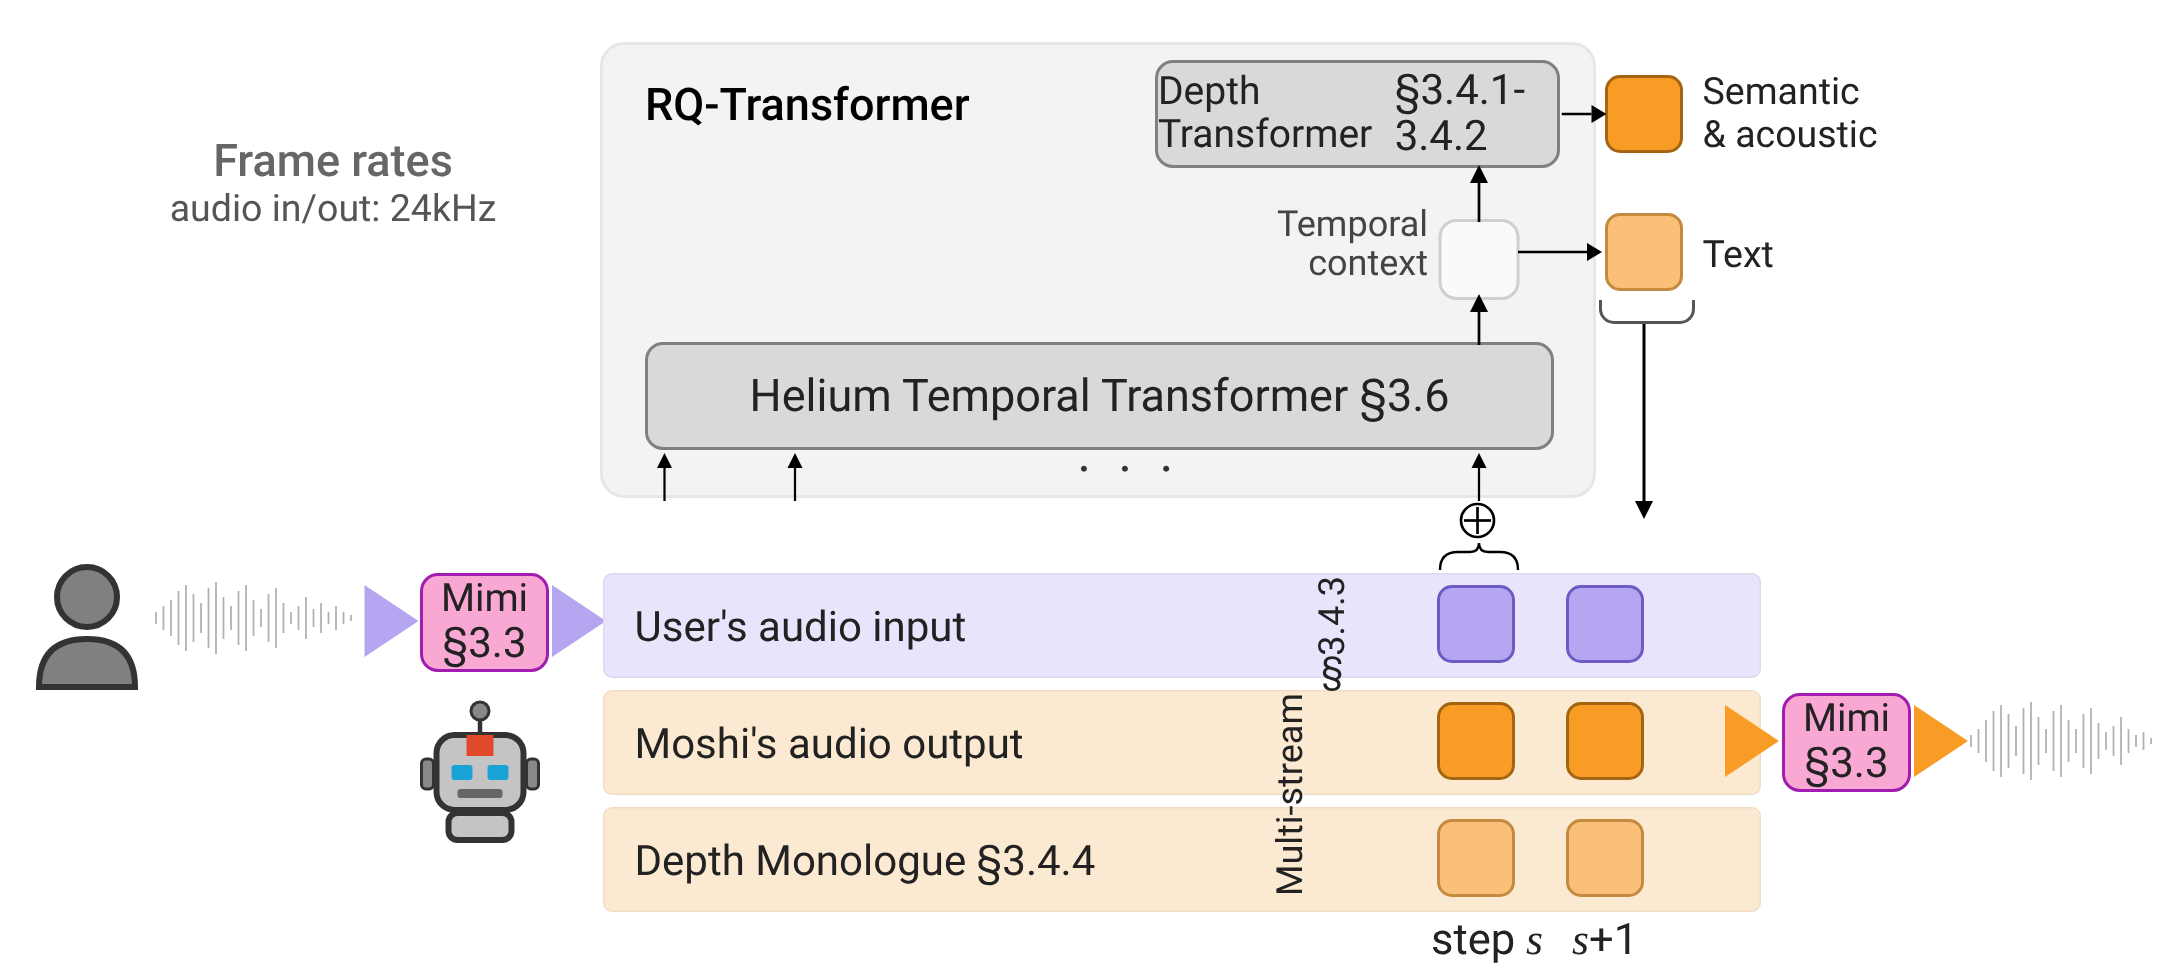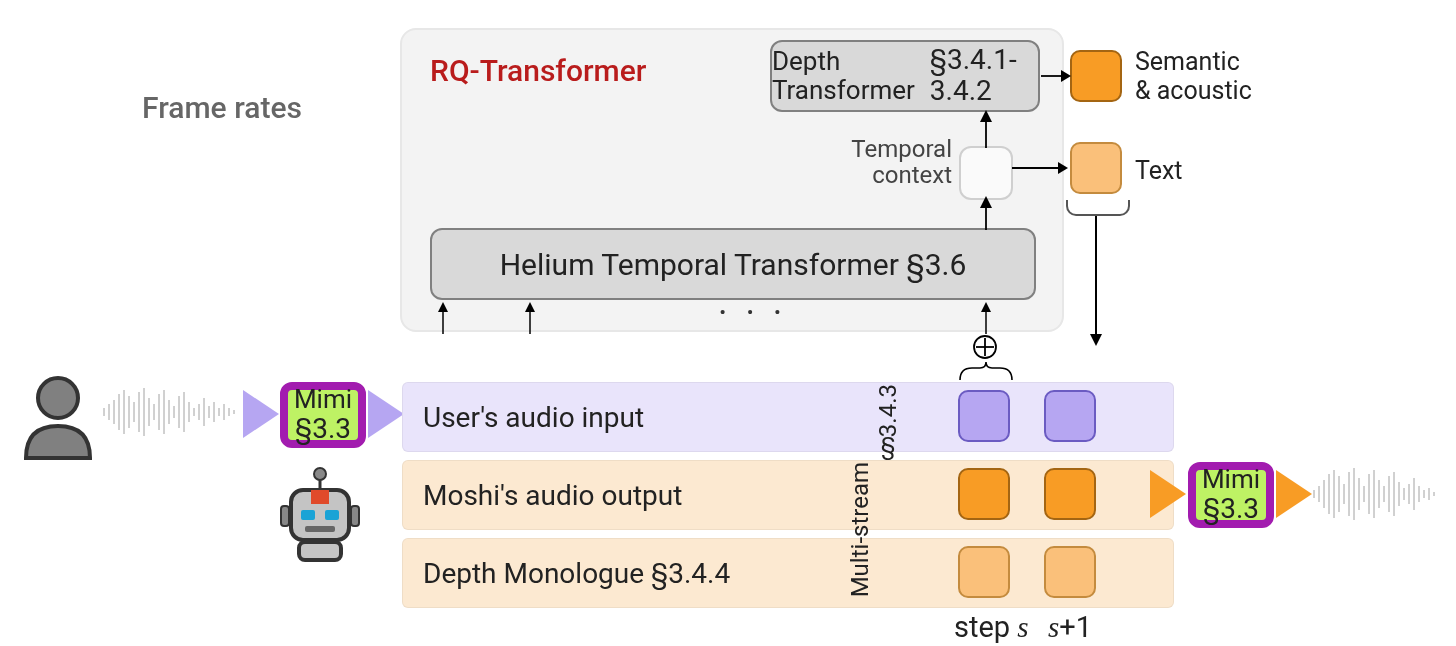--- a/index.html
+++ b/index.html
@@ -40,22 +40,22 @@
     font-weight: 400;
     flex-direction: row;
     line-height: 1.1;
   }
   .temporal-ctx {
     background: #fafafa;
     border: 2px solid #cfcfcf;
     border-radius: 12px;
   }
   .mimi-box {
-    background: #bef264;
-    border: 8px solid #a21caf;
+    background: #f9a8d4;
+    border: 2px solid #a21caf;
     border-radius: 12px;
     flex-direction: column;
     line-height: 1.1;
     font-size: 26px;
   }
   .stream-row {
     height: 68px;
     border-radius: 6px;
     display: flex;
     align-items: center;
@@ -101,24 +101,25 @@
   .waveform {
     opacity: 0.45;
   }
   .waveform line { stroke: #555; stroke-width: 1.2; }
 </style>
 </head>
 <body>
 
 <div class="abs frame-rates" style="left:62px;top:90px;width:320px">
   <div>Frame rates</div>
+  <div class="sub">audio in/out: 24kHz</div>
 </div>
 
 <div class="abs outer-rq" style="left:400px;top:28px;width:660px;height:300px"></div>
-<div class="abs" style="left:430px;top:53px;font-size:30px;color:#b91c1c;font-weight:500">RQ-Transformer</div>
+<div class="abs" style="left:430px;top:53px;font-size:30px;color:#000000;font-weight:500">RQ-Transformer</div>
 
 <div class="abs block depth" style="left:770px;top:40px;width:270px;height:72px">
   <div>Depth Transformer</div>
   <div class="sec-ref">§3.4.1-3.4.2</div>
 </div>
 
 <div class="abs temporal-ctx" style="left:959px;top:146px;width:50px;height:50px"></div>
 <div class="abs" style="left:802px;top:136px;font-size:24px;text-align:right;width:150px;color:#444;white-space:pre-line;line-height:1.1">Temporal
 context</div>
 

